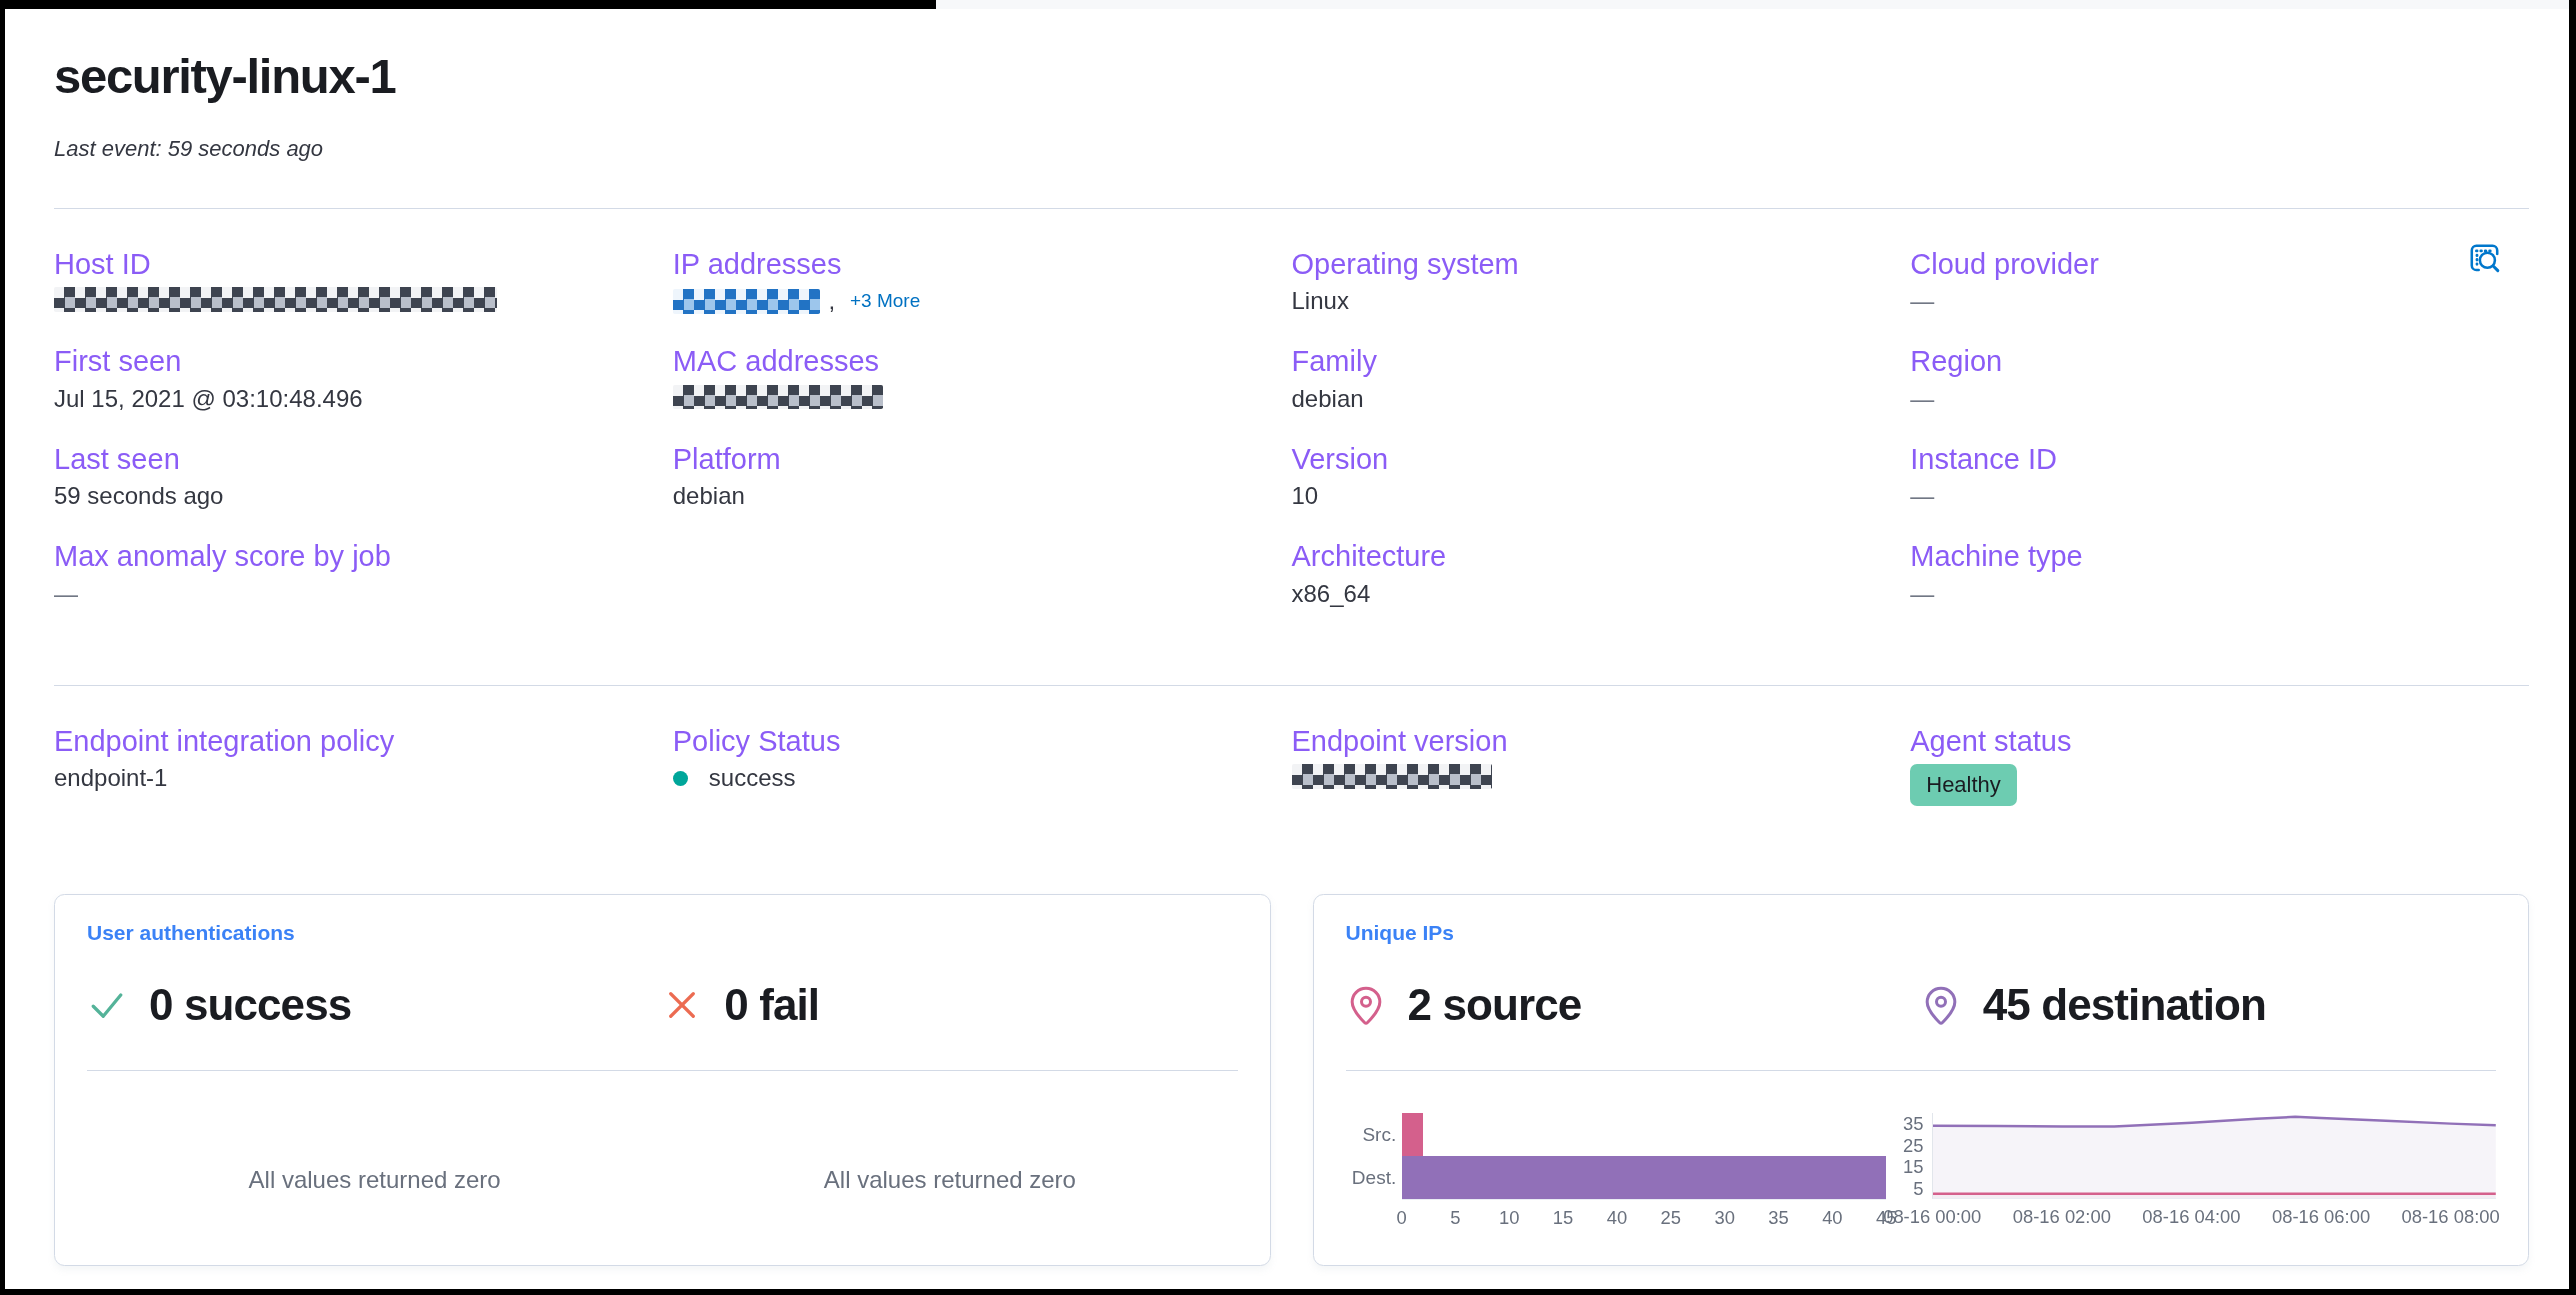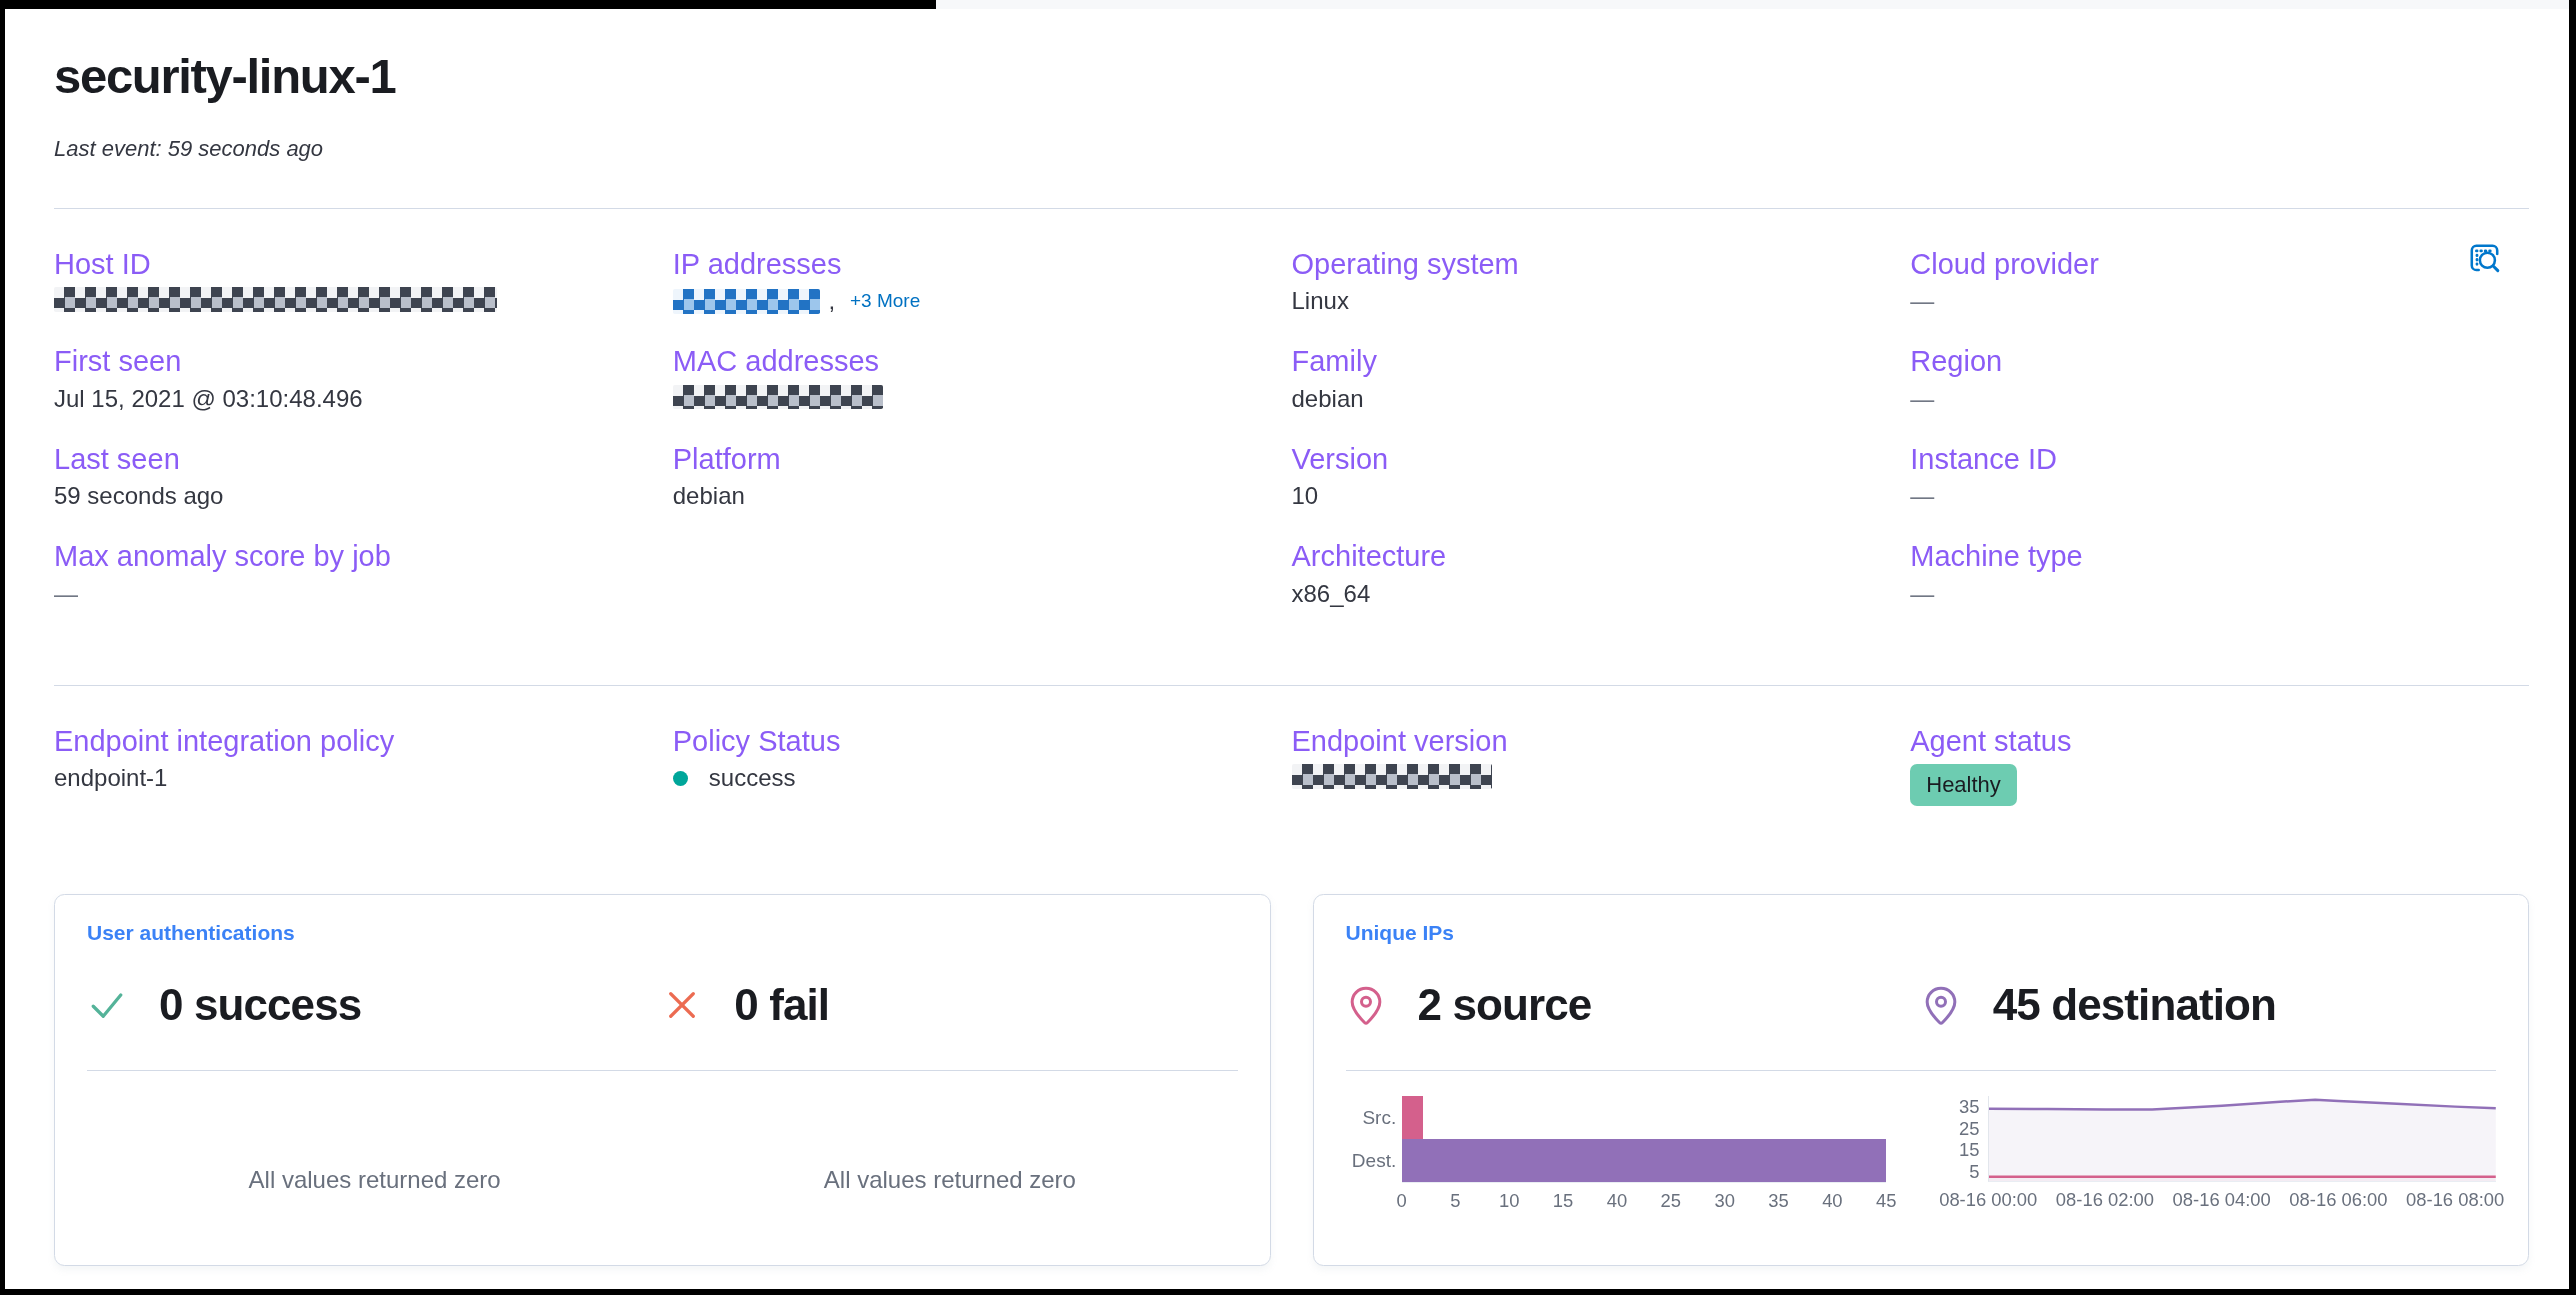--- a/index.html
+++ b/index.html
@@ -62,29 +62,29 @@
   }
 
   
   .cards { display: flex; gap: 42px; margin-top: 88px; }
   .card {
     flex: 1 1 0; height: 372px; background: #fff; border: 1.8px solid #d3dae6;
     border-radius: 10.5px; padding: 26px 32px; box-shadow: 0 3.5px 7px rgba(152,162,179,0.10);
   }
   .card-title { font-size: 21px; font-weight: 700; color: #3b82f6; }
   .stats-row { display: flex; margin-top: 35px; }
-  .stat { flex: 1 1 0; display: flex; align-items: center; gap: 32px; }
+  .stat { flex: 1 1 0; display: flex; align-items: center; gap: 22px; }
   .stat-icon svg { width: 40px; height: 40px; display: block; }
   .stat-text { font-size: 44px; font-weight: 700; color: #1a1c21; letter-spacing: -0.9px; }
   .card-divider { border: none; border-top: 1.8px solid #d3dae6; margin-top: 40px; }
   .empty-row { display: flex; margin-top: 95px; }
   .empty-msg { flex: 1 1 0; text-align: center; font-size: 24px; color: #69707d; }
 
   
-  .charts-row { display: flex; gap: 56px; margin-top: 25px; }
+  .charts-row { display: flex; margin-top: 42px; }
 
   
   .barchart { flex: 0 0 47%; }
   .bar-row { display: grid; grid-template-columns: 56px 1fr; height: 43px; }
   .bar-cat { font-size: 19px; color: #69707d; align-self: center; text-align: right; padding-right: 5.3px; }
   .bar-track { position: relative; }
   .bar-fill { height: 100%; }
   .bar-xaxis { position: relative; height: 35px; margin-left: 56px; border-top: 1.8px solid #e9edf3; }
   .bar-xaxis span, .line-xaxis span {
     position: absolute; top: 7px; transform: translateX(-50%);

